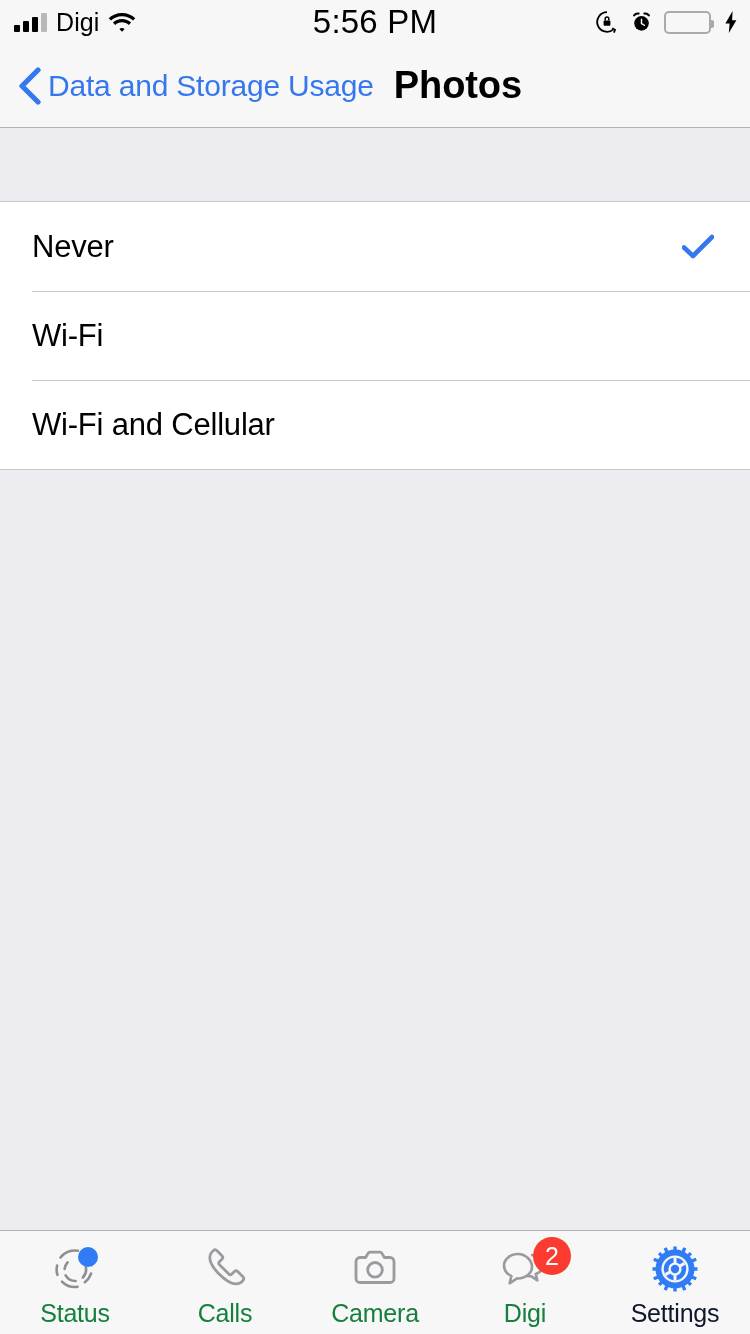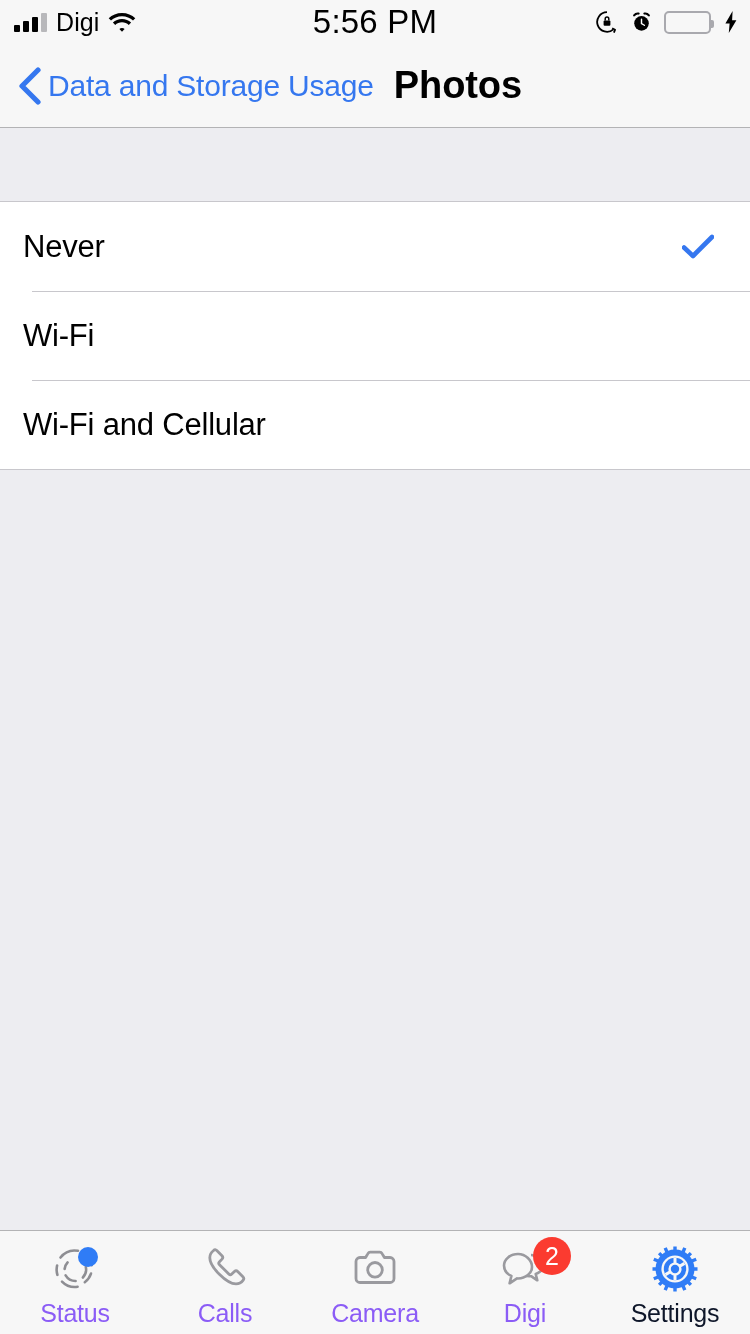--- a/index.html
+++ b/index.html
@@ -74,21 +74,21 @@
   .gap{ height:73px; width:100%; }
   .list{
     background:#ffffff;
     border-top:1px solid #c8c7cc;
     border-bottom:1px solid #c8c7cc;
   }
   .row{
     position:relative;
     height:89px;
     display:flex; align-items:center;
-    padding:0 23px;
+    padding:0 32px;
     background:#fff;
     cursor:pointer;
   }
   .row + .row:before{
     content:""; position:absolute; left:32px; right:0; top:0;
     height:1px; background:#c8c7cc;
   }
   .row-label{ font-size:31px; color:#000; letter-spacing:-.2px; }
   .check{ position:absolute; right:36px; top:50%; transform:translateY(-50%); width:32px; height:26px; }
 
@@ -97,21 +97,21 @@
     position:absolute; bottom:0; left:0; width:750px; height:104px;
     background:#f7f7f7;
     border-top:1px solid #b3b3b5;
     display:flex;
   }
   .tab{
     flex:1; display:flex; flex-direction:column; align-items:center; justify-content:center;
     position:relative; cursor:pointer; padding-top:4px;
   }
   .tab-icon{ position:relative; height:56px; display:flex; align-items:center; justify-content:center; }
-  .tab-label{ font-size:25px; color:#8b5cf6; margin-top:2px; letter-spacing:-.2px; }
+  .tab-label{ font-size:25px; color:#15803d; margin-top:2px; letter-spacing:-.2px; }
   .tab.active .tab-label{ color:#0f172a; }
   .badge{
     position:absolute; top:-4px; right:-18px;
     min-width:38px; height:38px; padding:0 8px;
     background:#fb3b30; color:#fff; border-radius:19px;
     font-size:25px; display:flex; align-items:center; justify-content:center;
     font-weight:400; line-height:1;
   }
   .status-dot{
     position:absolute; width:20px; height:20px; border-radius:50%;

